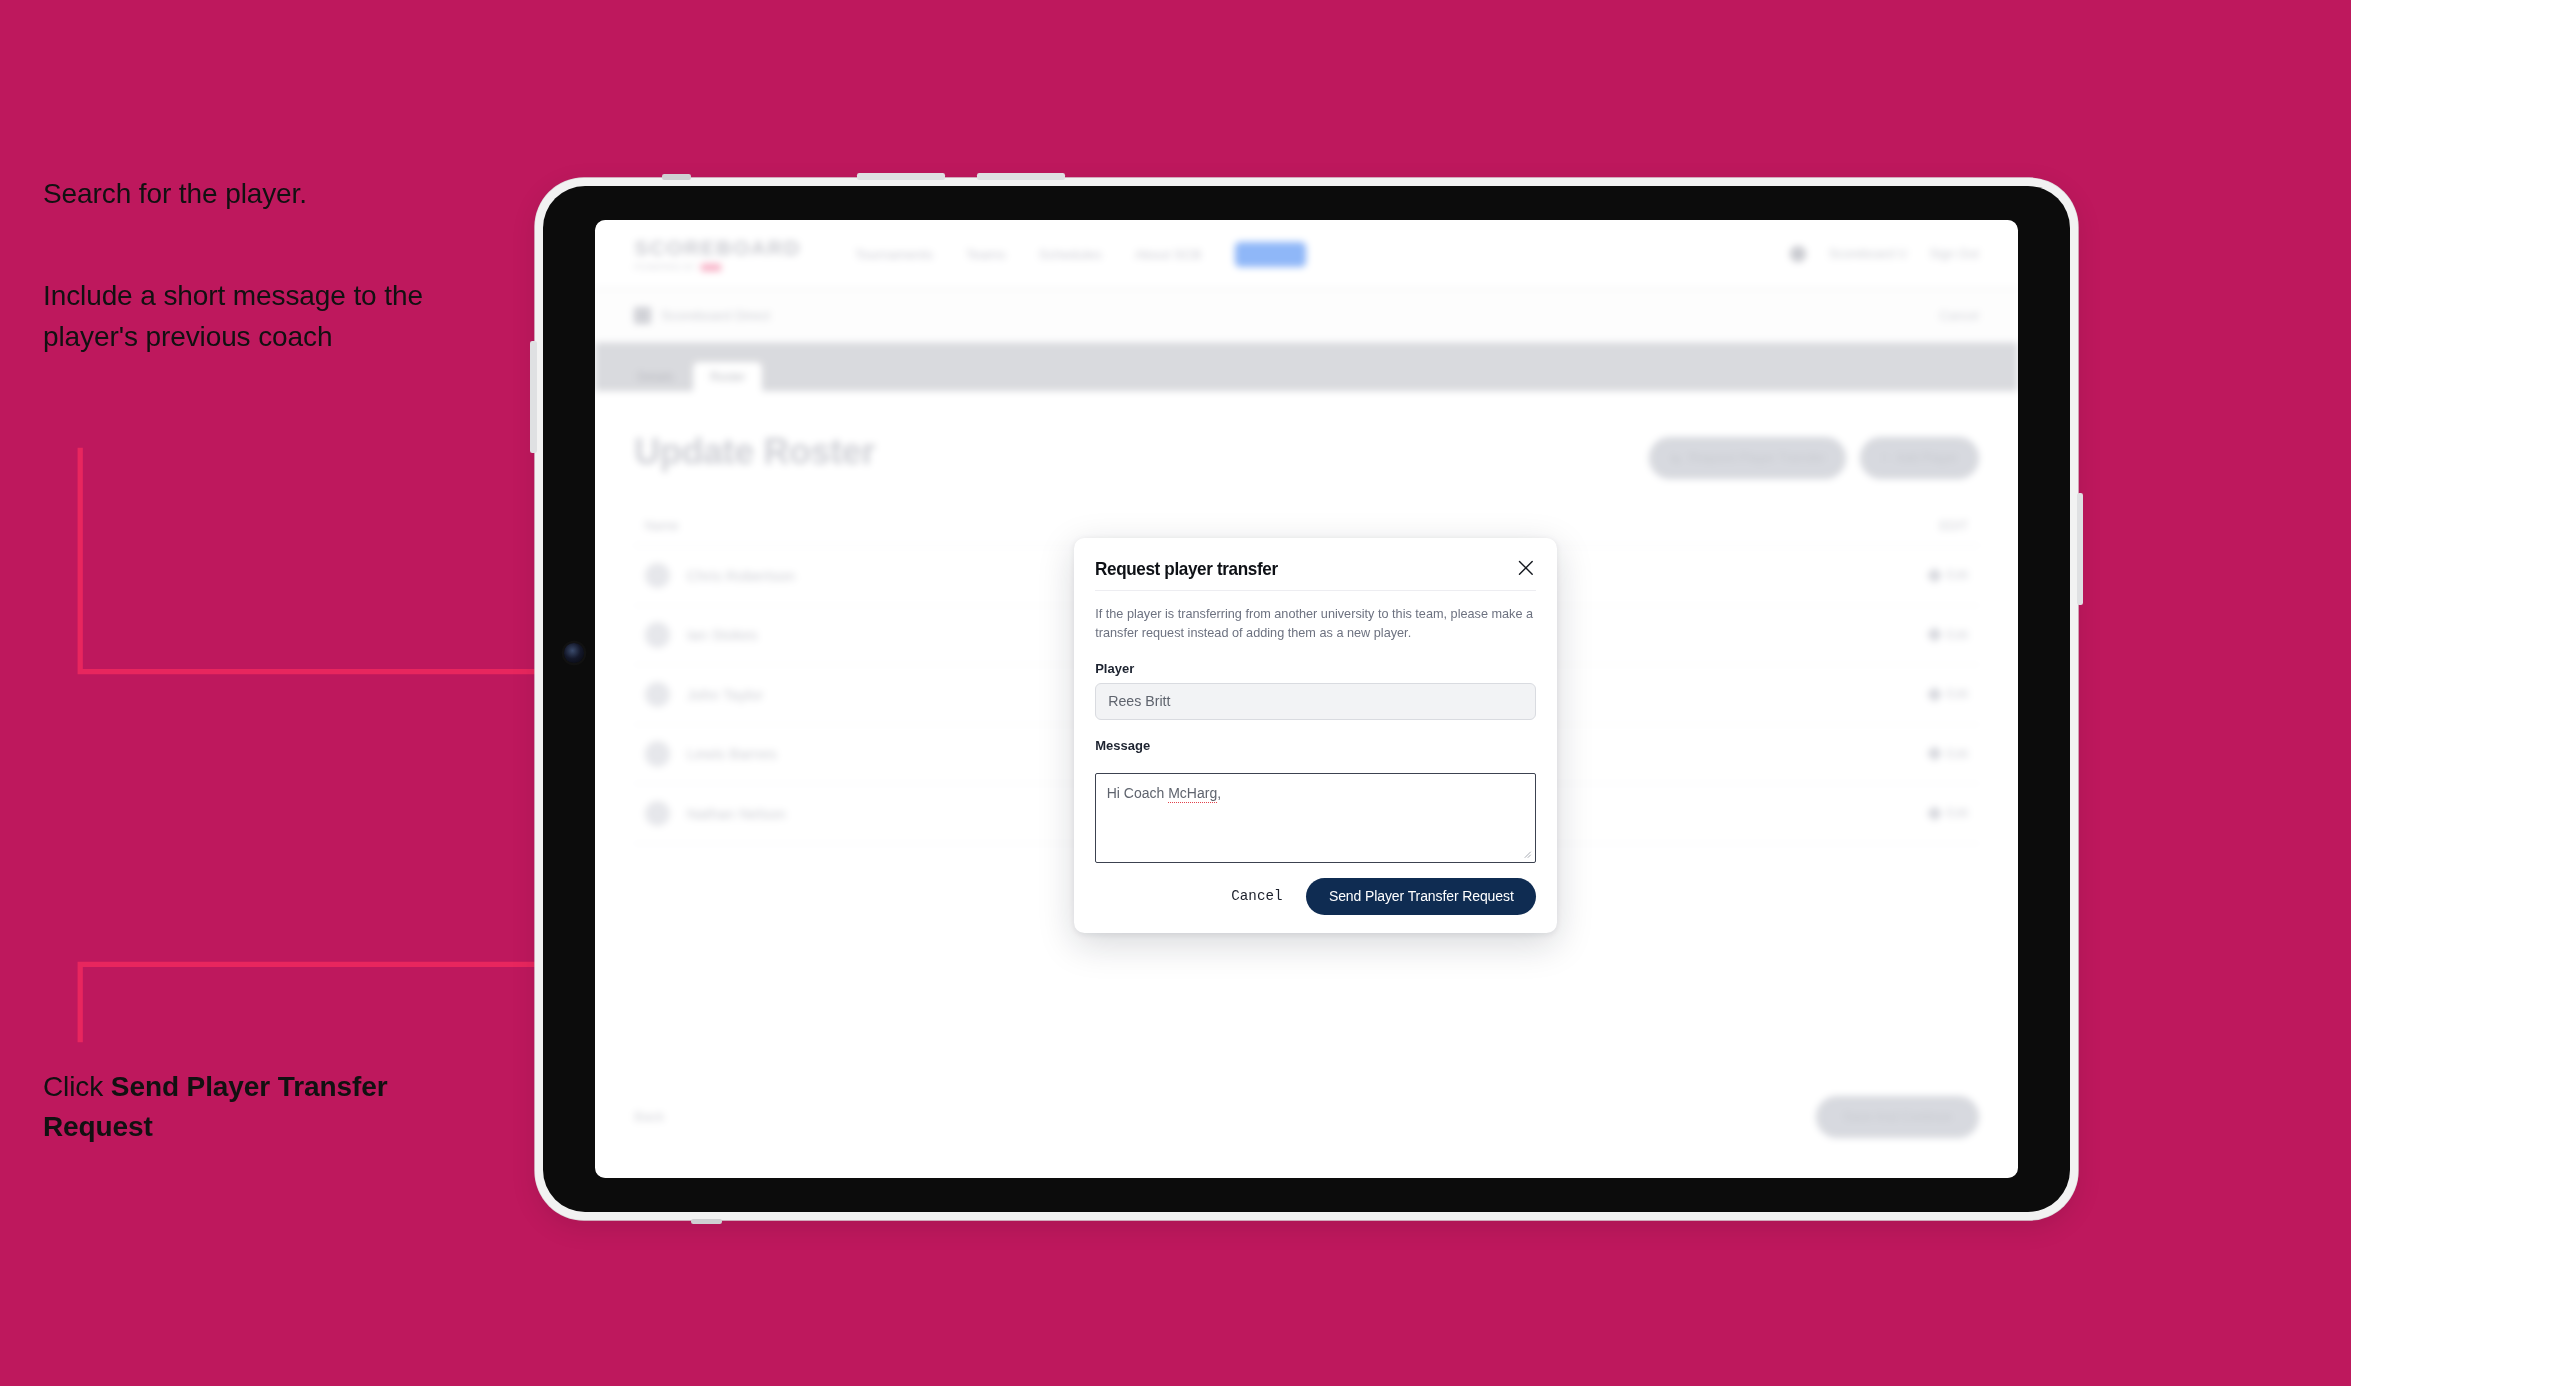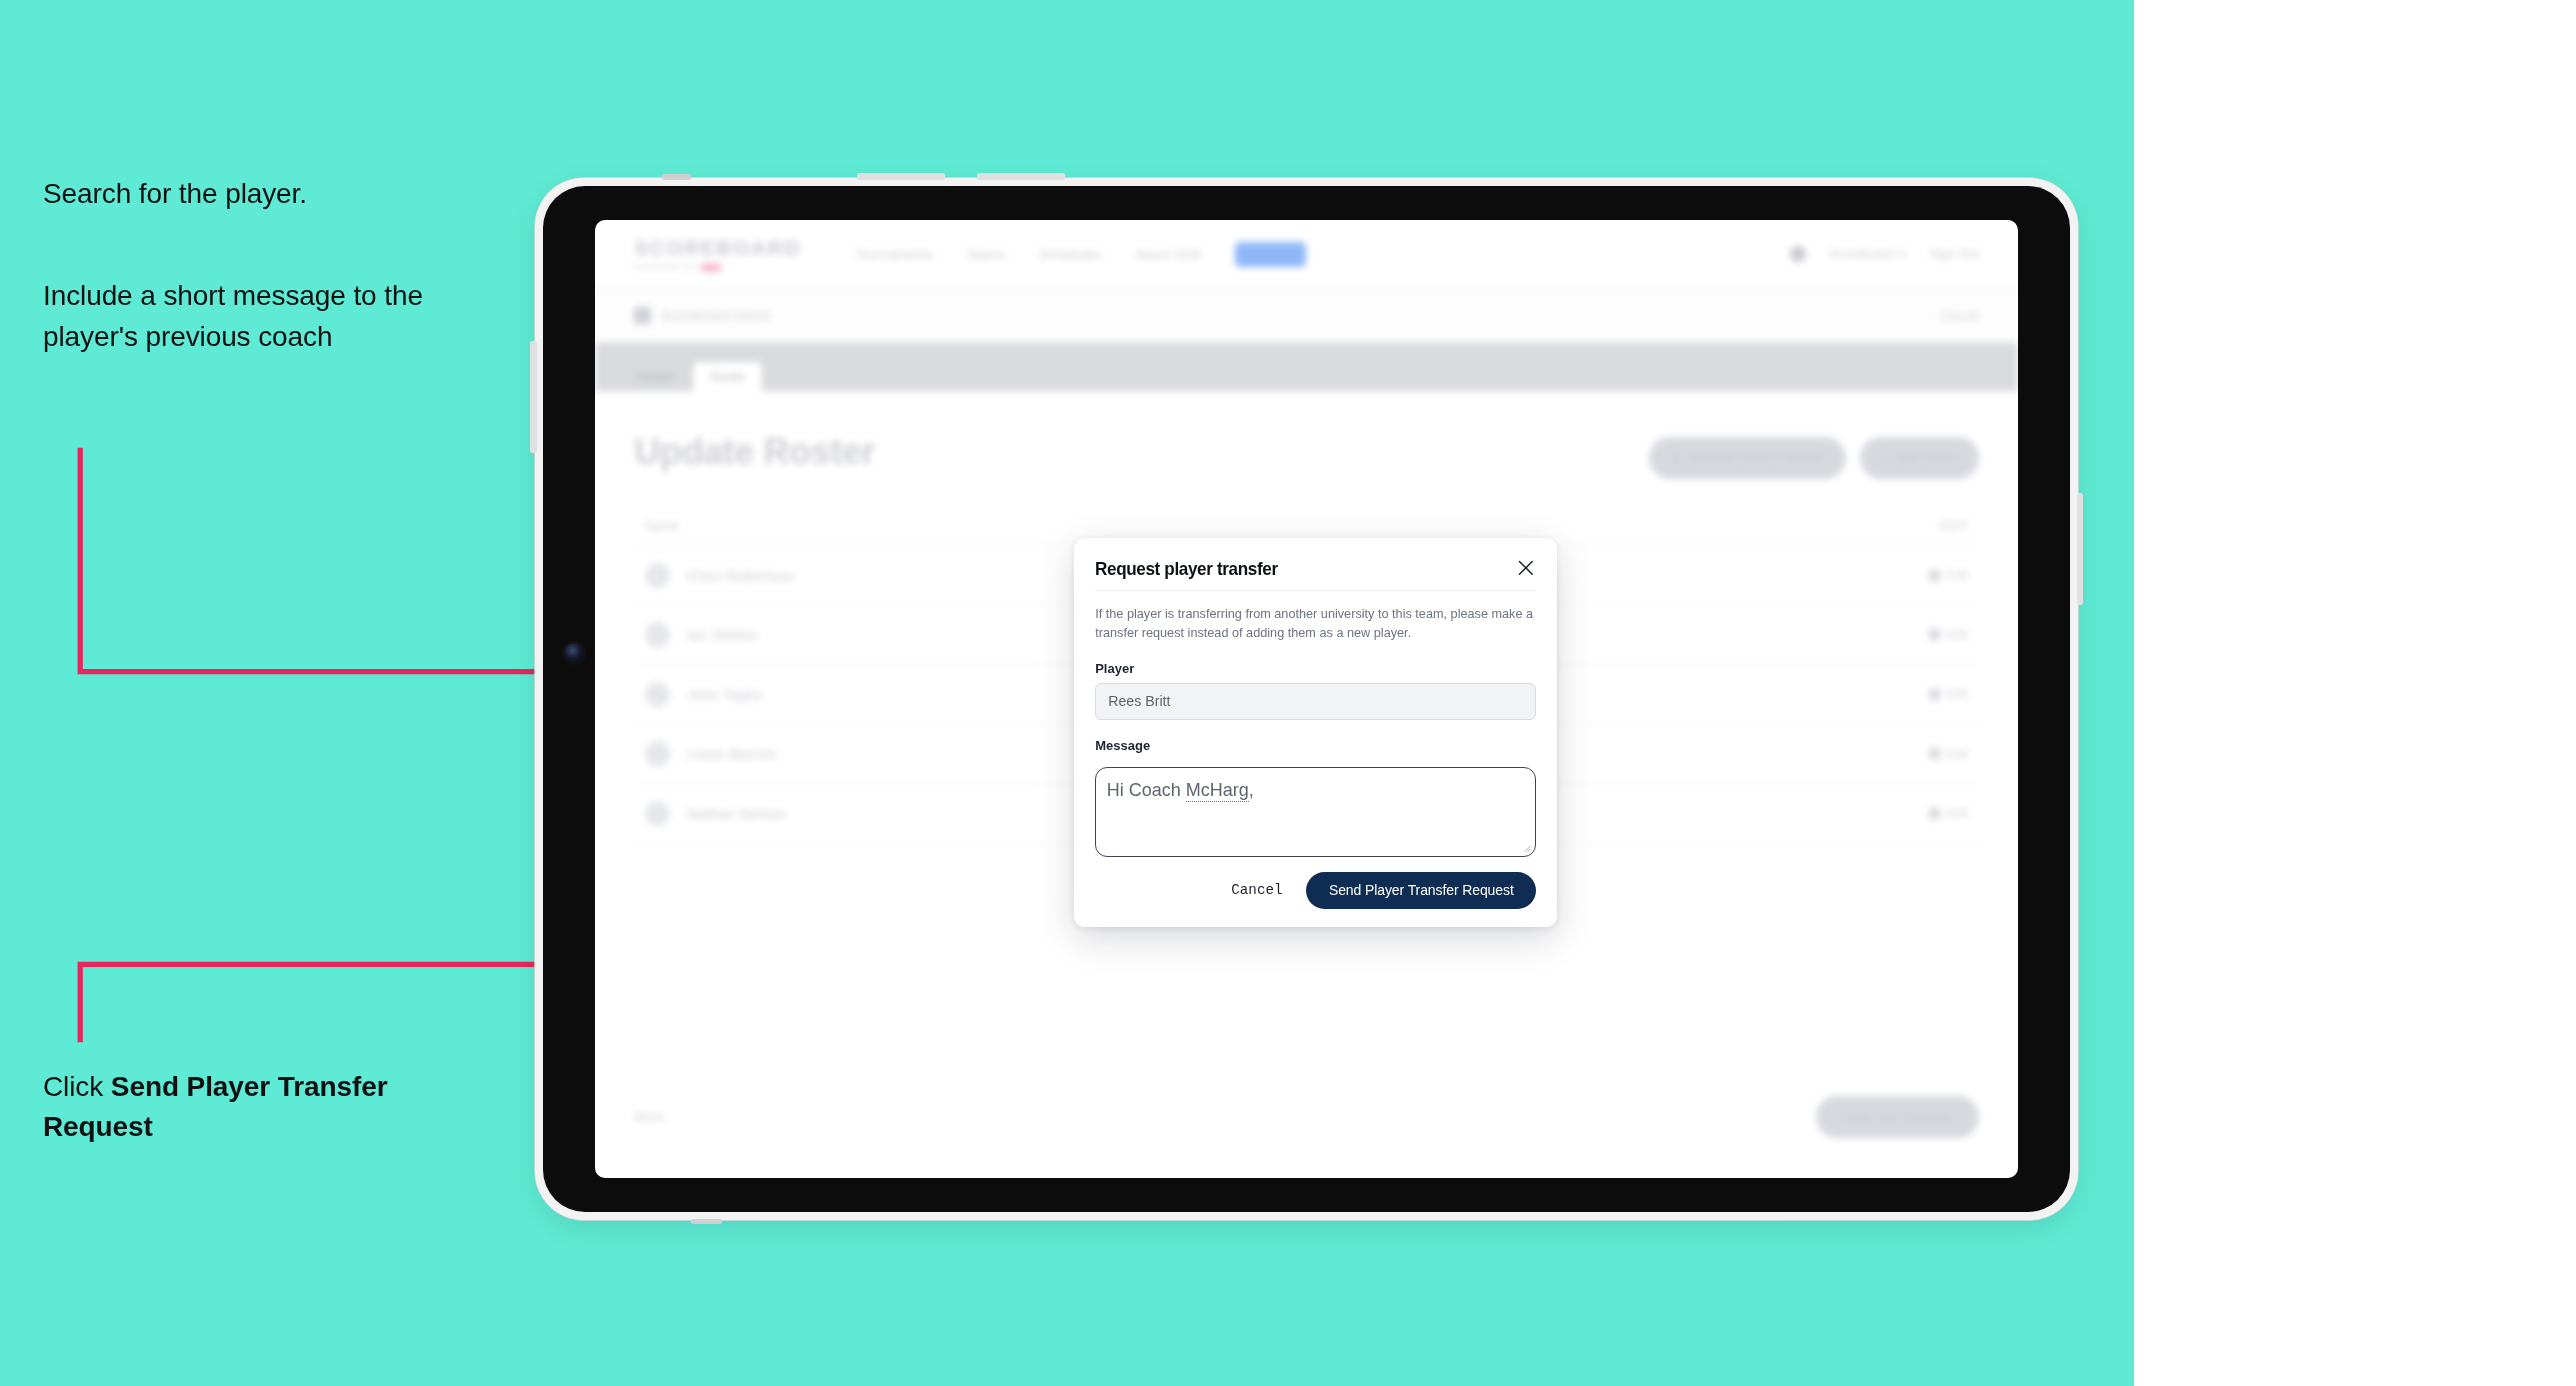--- a/index.html
+++ b/index.html
@@ -2,21 +2,21 @@
 <html style="font-size:12px"><head>
 <meta charset="utf-8">
 <style>
   * { box-sizing: border-box; margin: 0; padding: 0; }
   html, body {
     width: 2576px; height: 1386px;
     background: #ffffff;
     font-family: "Liberation Sans", sans-serif;
     overflow: hidden;
   }
-  #stage { position: relative; width: 2134px; height: 1386px; background: #5eead4; }
+  #stage { position: relative; width: 2351px; height: 1386px; background: #be185d; }
 
   
   .annot {
     position: absolute;
     color: #111111;
     font-family: "Liberation Sans", sans-serif;
     font-size: 28px;
     line-height: 1.45;
     letter-spacing: -0.1px;
   }
@@ -149,23 +149,23 @@
     margin-top: 13.5px; font-size: 12.7px; line-height: 1.52; color: #6d7280;
   }
   .field-label { margin-top: 18px; font-size: 13px; font-weight: bold; color: #1d2330; }
   .player-input {
     margin-top: 6.7px; width: 100%; height: 37px;
     background: #f2f3f5; border: 0.7px solid #d9dbe0; border-radius: 6px;
     font-family: "Liberation Sans", sans-serif; font-size: 14.2px; color: #5f646e;
     padding: 0 12px;
   }
   .msg-box {
-    margin-top: 14px; width: 100%; height: 90px;
-    background: #ffffff; border: 1.1px solid #3c4250; border-radius: 12px;
-    font-family: "Liberation Sans", sans-serif; font-size: 18px; line-height: 1.62;
+    margin-top: 20px; width: 100%; height: 90px;
+    background: #ffffff; border: 1.1px solid #3c4250; border-radius: 2px;
+    font-family: "Liberation Sans", sans-serif; font-size: 14px; line-height: 1.62;
     color: #5f646e; padding: 8.2px 10.5px; resize: none; overflow: hidden;
     position: relative;
   }
   .msg-line1 { position:relative; display:inline-block; }
   .msg-misspell {
     border-bottom: 1.5px dotted #e2424b;
     padding-bottom: 0.7px;
   }
   .msg-gap { height: 20px; }
   .caret {

